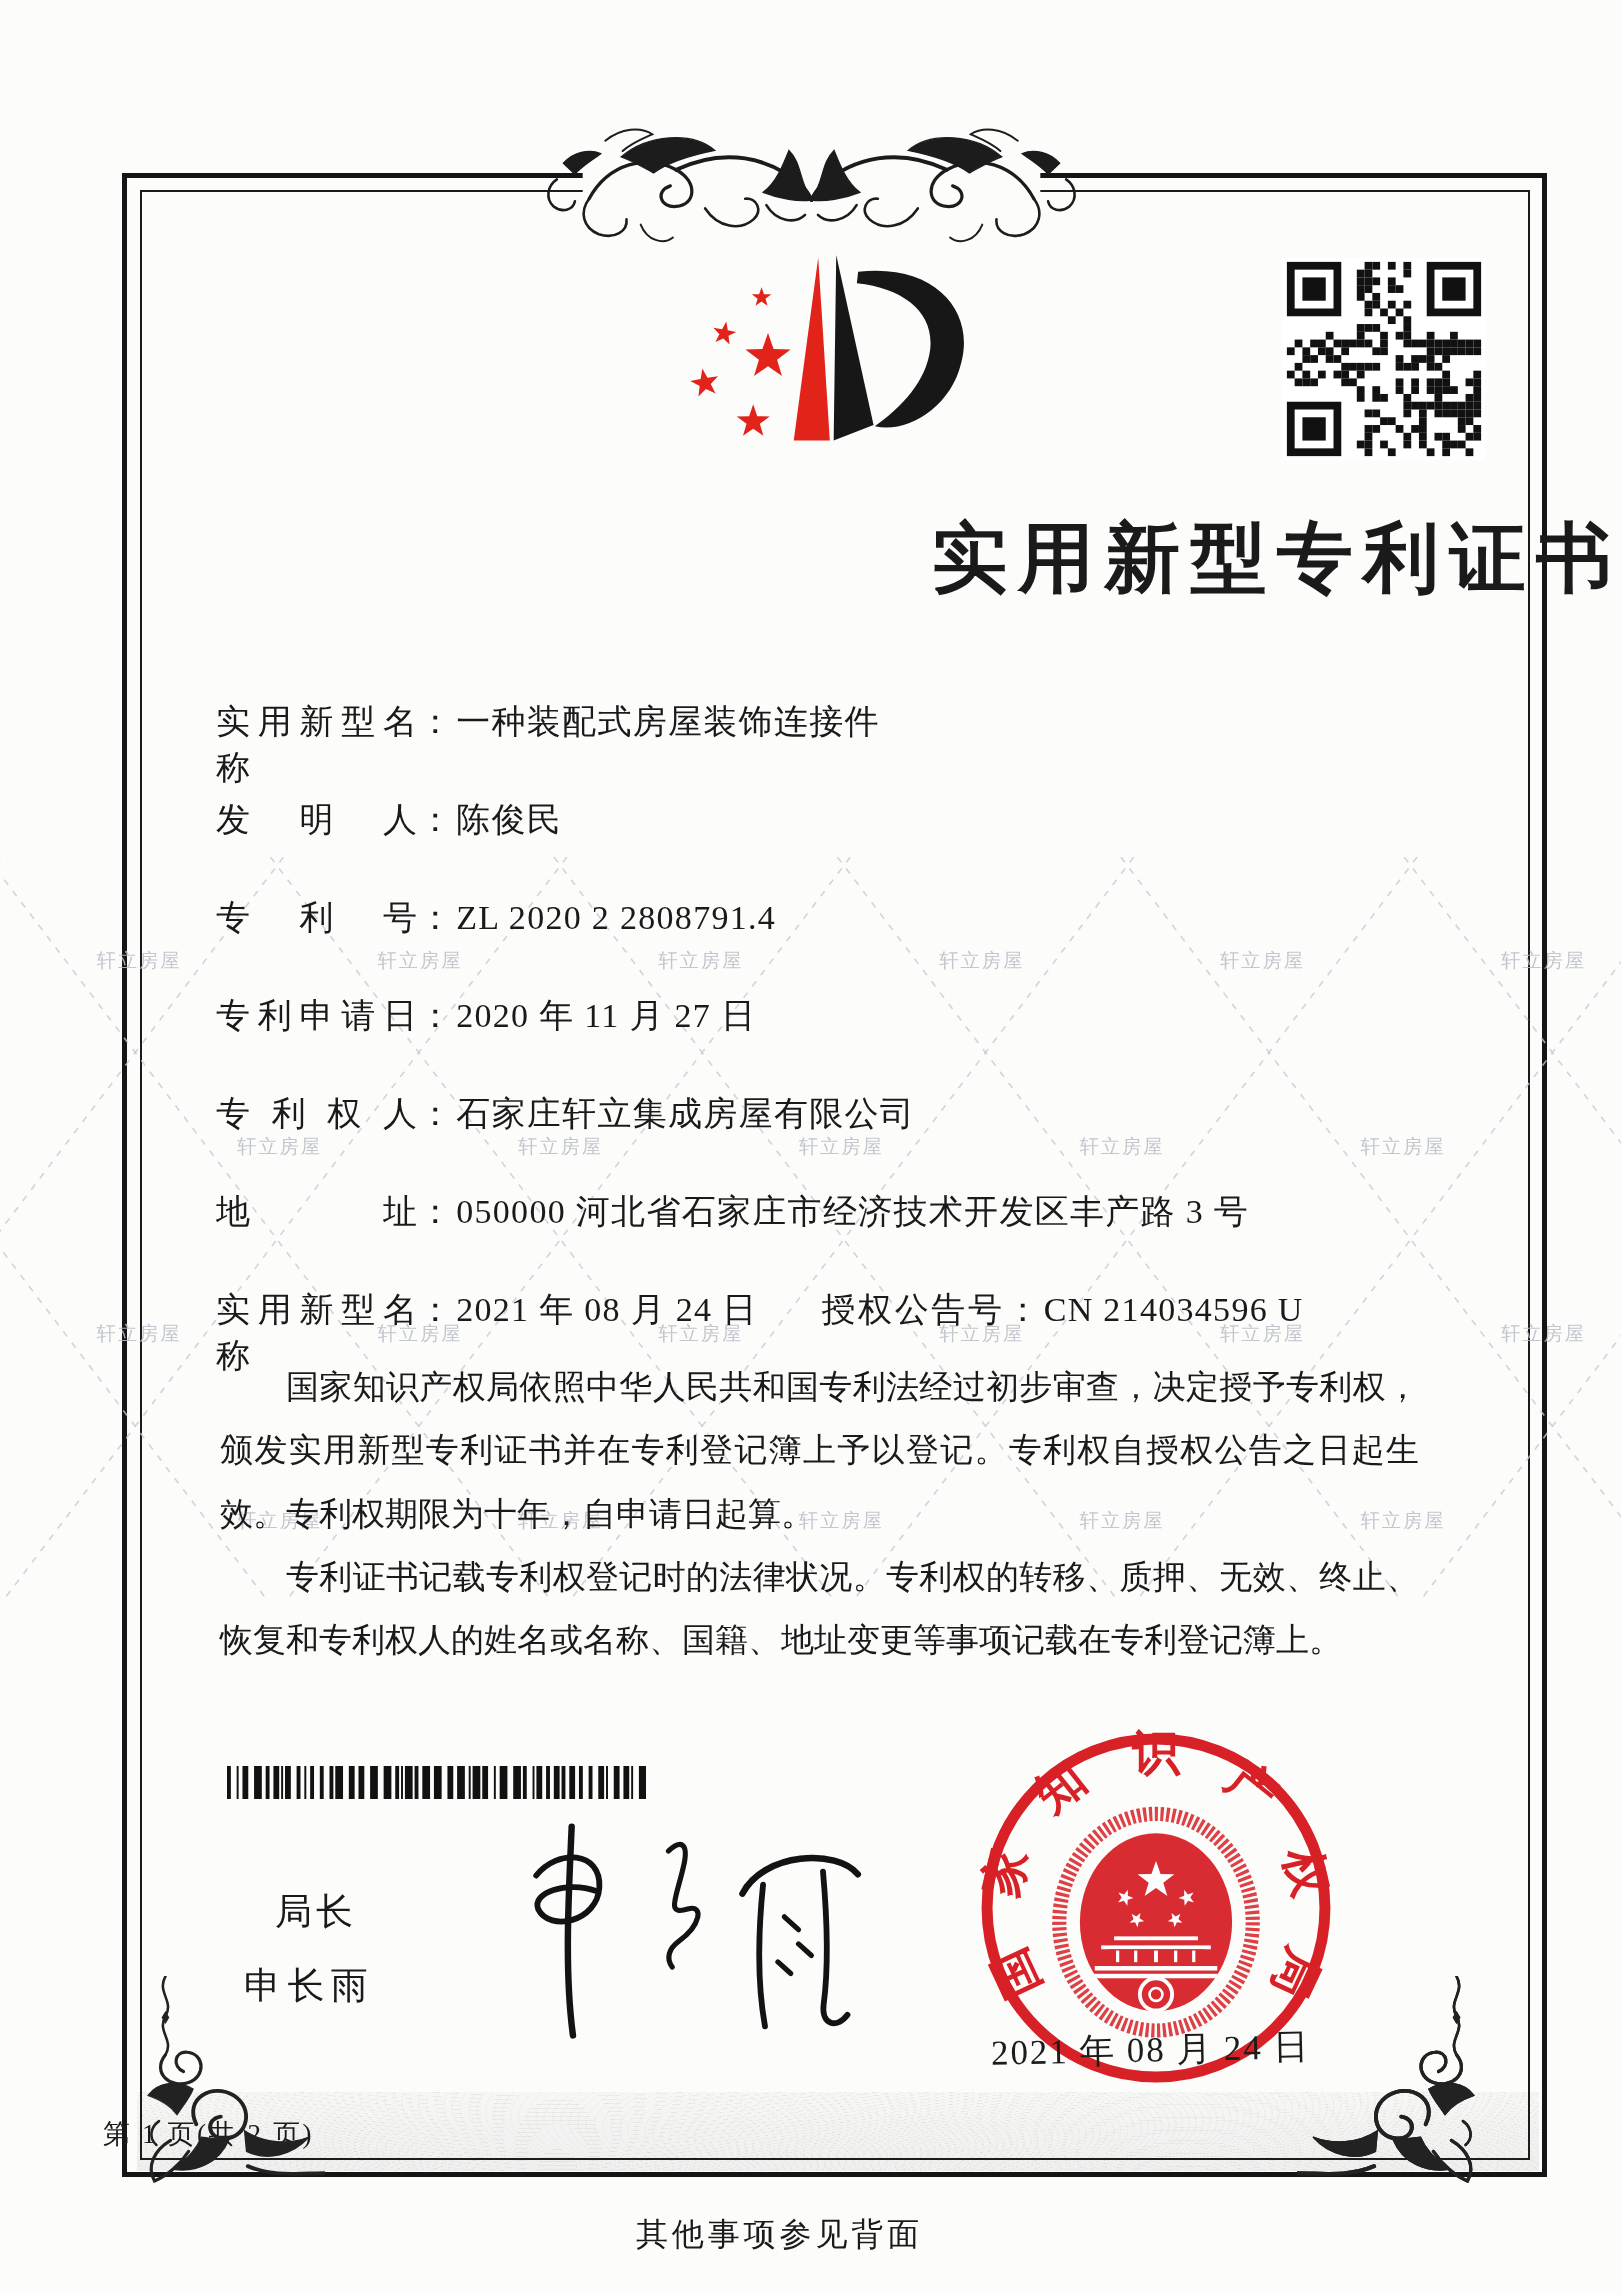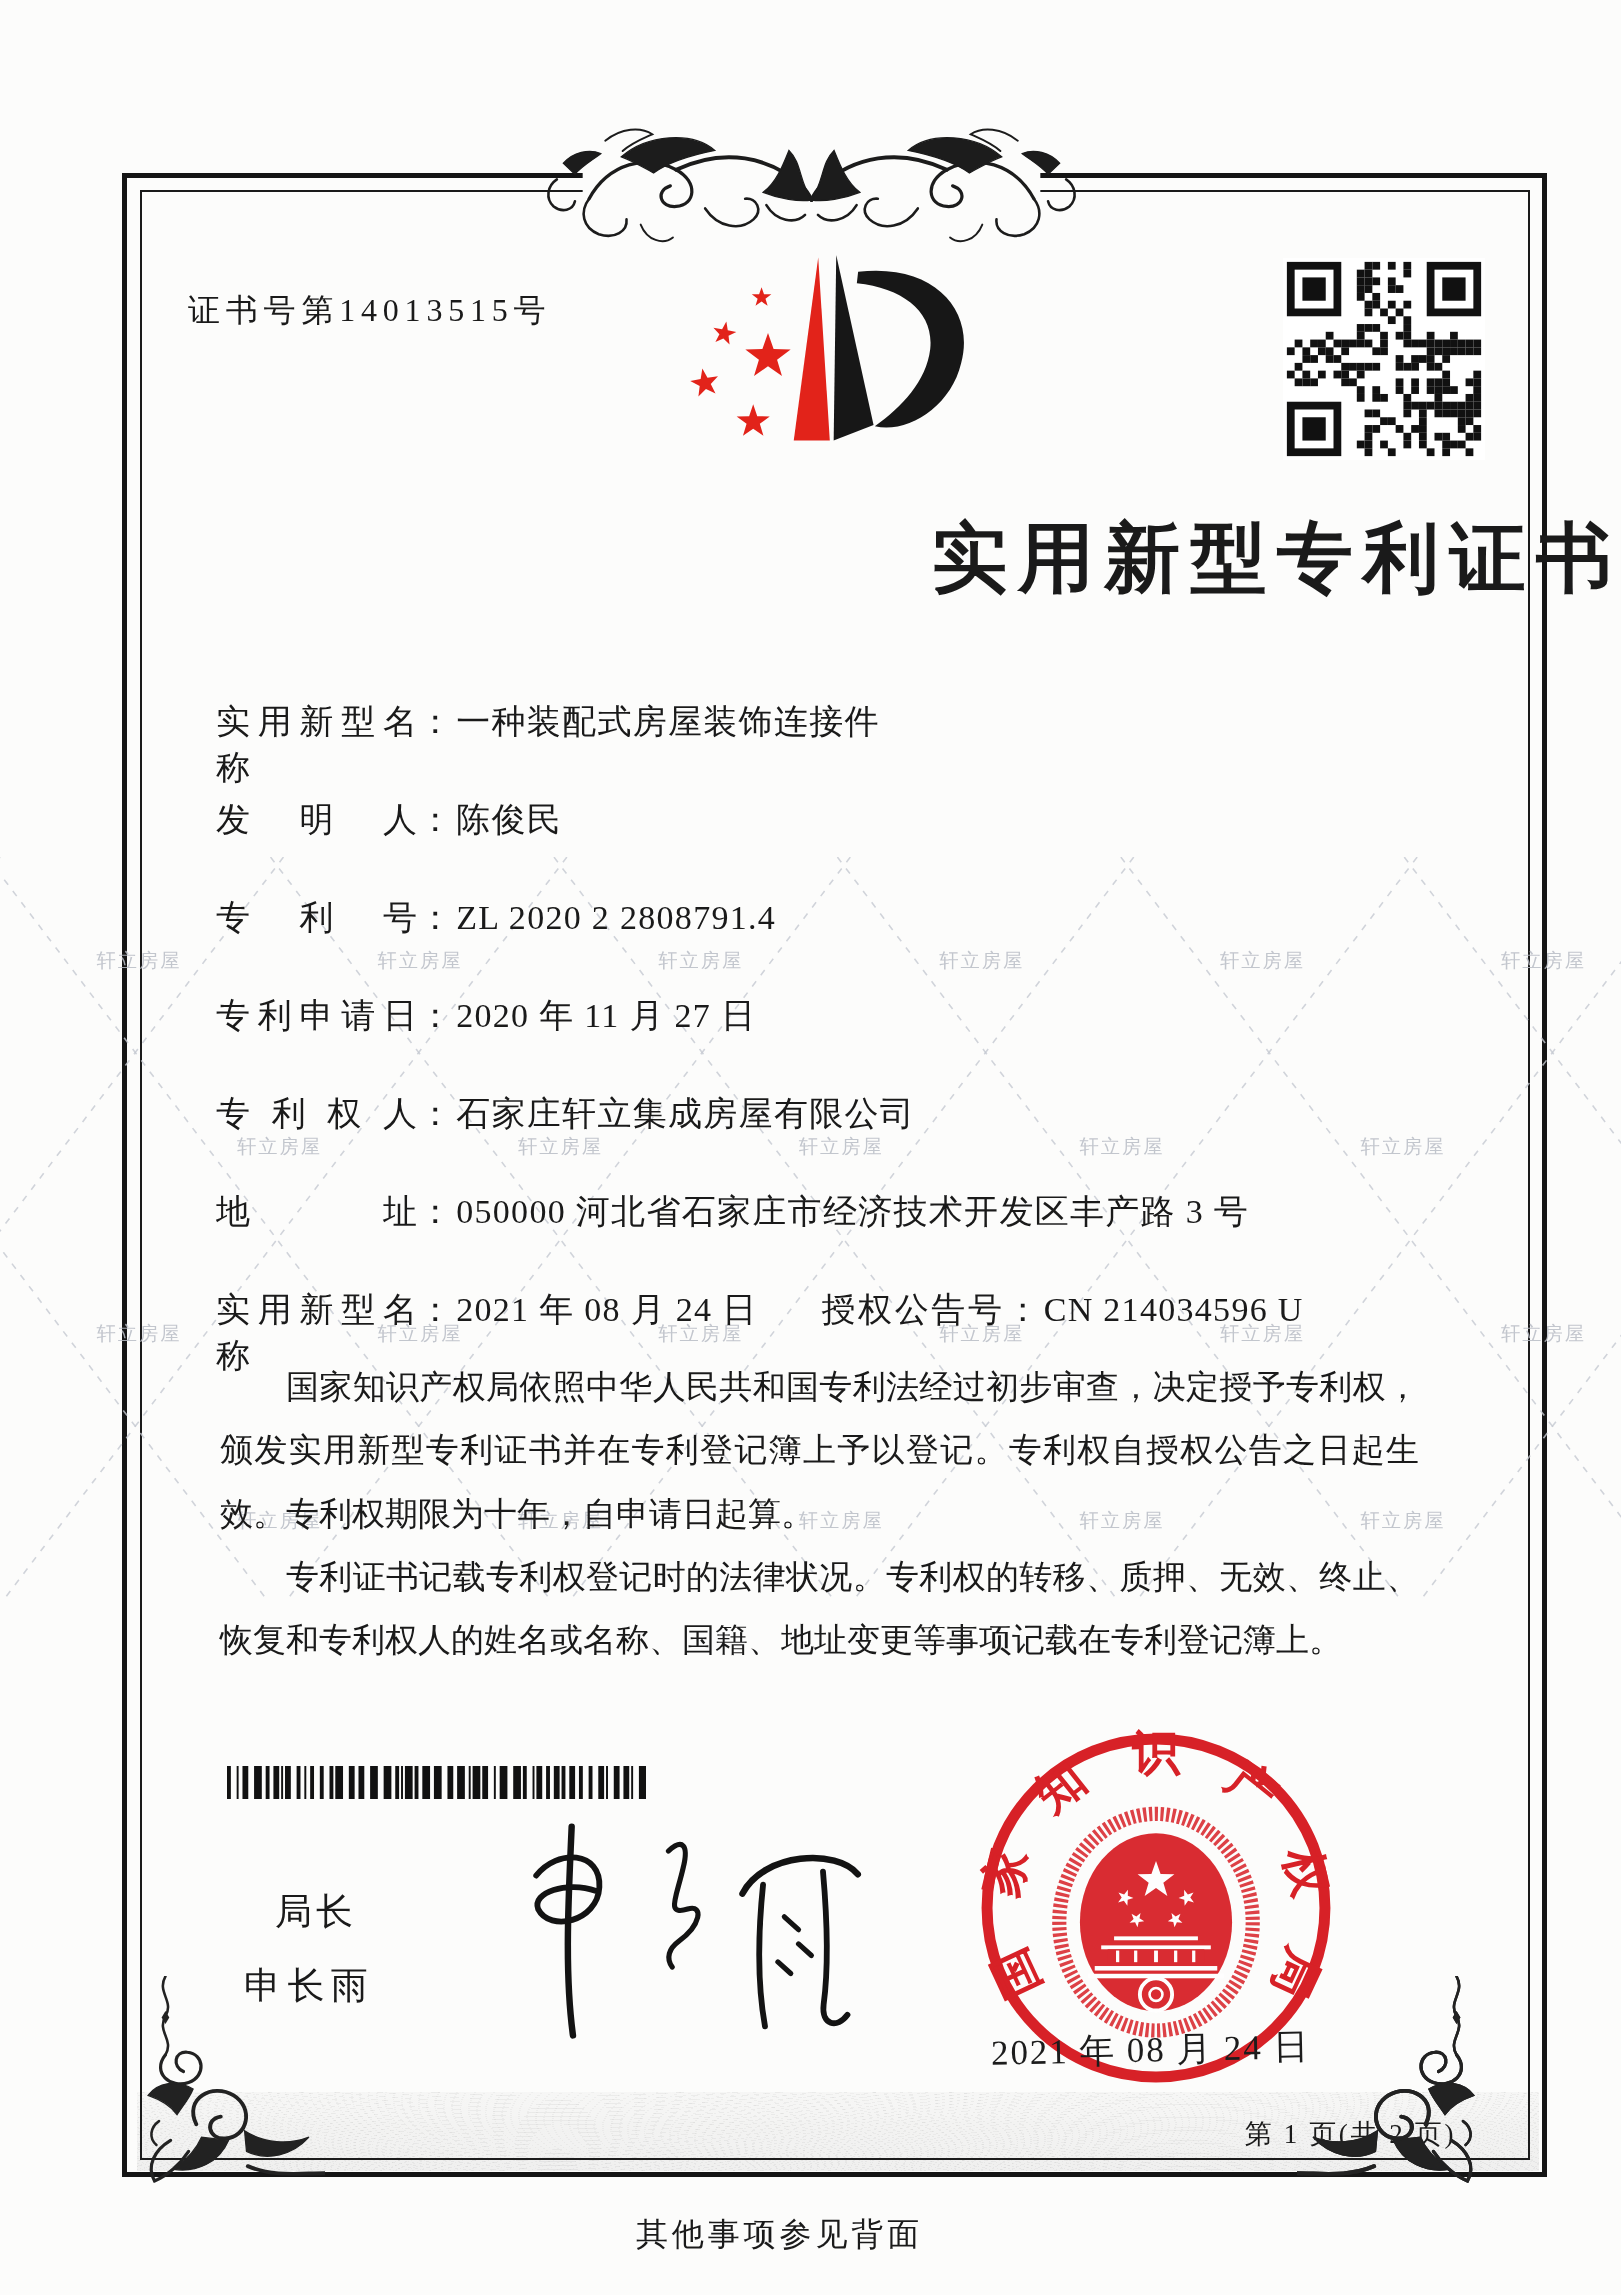--- a/index.html
+++ b/index.html
@@ -44,21 +44,21 @@
   .officer-name{position:absolute; left:244px; top:1961px; font-size:37px; letter-spacing:6.4px; z-index:2;}
   .signature{position:absolute; left:475px; top:1811px; width:406px; height:240px; z-index:4;}
   .seal{position:absolute; left:969px; top:1721px; width:374px; height:374px; z-index:3; opacity:.96;}
   .seal-date{position:absolute; left:991px; top:2026px; width:361px; font-size:35px; z-index:4;
     color:#1c1c1c; letter-spacing:1.9px; transform:rotate(-1.2deg); white-space:nowrap;}
   .guilloche{position:absolute; left:137px; top:2092px; width:1402px; height:79px; z-index:1; opacity:.55;
     background:
       repeating-radial-gradient(ellipse 451px 58px at 30% 130%, rgba(40,40,40,.10) 0 1.3px, transparent 1.3px 10.3px),
       repeating-radial-gradient(ellipse 515px 64px at 75% 140%, rgba(40,40,40,.08) 0 1.3px, transparent 1.3px 11.6px),
       linear-gradient(rgba(60,60,60,.05), rgba(60,60,60,.12));}
-  .page-num{position:absolute; left:103px; top:2116px; width:1353px; text-align:right;
+  .page-num{position:absolute; left:103px; top:2116px; width:1353px; text-align:left;
     font-size:27px; letter-spacing:2.6px; z-index:2;}
   .back-note{position:absolute; left:103px; top:2213px; width:1353px; text-align:center;
     font-size:32px; letter-spacing:3.9px; z-index:2;}
   svg text.ring{font-family:"Liberation Serif","DejaVu Serif",serif; font-weight:bold;}
 </style>
 </head>
 <body>
 
 <div class="page">
 
@@ -157,21 +157,20 @@
       <path d="M95,175 C70,160 40,165 25,185 C45,192 60,200 70,215 C80,200 90,188 95,175 Z" fill="#222" stroke-width="2"></path>
       <path d="M100,230 C80,190 125,165 158,185 C190,205 180,250 145,252 C118,254 112,222 138,218" stroke-width="6"></path>
       <path d="M150,255 C135,290 100,305 65,300 C90,280 100,268 108,250 Z" fill="#222" stroke-width="2"></path>
       <path d="M175,240 C205,260 245,262 275,250 C250,278 210,288 178,272 Z" fill="#222" stroke-width="2"></path>
       <path d="M60,255 C35,270 22,295 35,318 C55,310 75,292 88,272" stroke-width="5"></path>
       <path d="M42,225 C28,235 26,252 38,262" stroke-width="4"></path>
       <path d="M180,295 C220,312 260,306 300,306" stroke-width="6"></path>
     </g>
   </svg>
 
-  <div class="cert-no">证书号第14013515号</div>
 
   <svg class="logo" viewBox="0 0 480 300">
     <path d="M300,30 C420,16 482,92 460,172 C444,240 376,282 326,270 C368,240 406,200 412,150 C418,94 372,56 298,48 Z" fill="#171717"></path>
     <polygon points="238,8 200,292 256,292" fill="#e2231a"></polygon>
     <polygon points="266,4 262,292 324,268" fill="#171717"></polygon>
     <polygon fill="#e2231a" points="150.0,54.0 153.8,64.8 165.2,65.1 156.1,72.0 159.4,82.9 150.0,76.4 140.6,82.9 143.9,72.0 134.8,65.1 146.2,64.8"></polygon>
     <polygon fill="#e2231a" points="95.3,107.3 97.5,120.7 110.8,123.4 98.7,129.6 100.3,143.1 90.7,133.5 78.3,139.2 84.5,127.1 75.2,117.1 88.7,119.2"></polygon>
     <polygon fill="#e2231a" points="160.0,125.0 168.7,150.0 195.2,150.6 174.1,166.6 181.7,191.9 160.0,176.8 138.3,191.9 145.9,166.6 124.8,150.6 151.3,150.0"></polygon>
     <polygon fill="#e2231a" points="58.0,180.3 66.0,194.7 82.3,192.2 71.1,204.3 78.5,219.0 63.6,212.1 51.9,223.7 53.9,207.3 39.2,199.8 55.4,196.6"></polygon>
     <polygon fill="#e2231a" points="137.0,236.0 143.3,254.3 162.7,254.7 147.3,266.3 152.9,284.8 137.0,273.8 121.1,284.8 126.7,266.3 111.3,254.7 130.7,254.3"></polygon>

